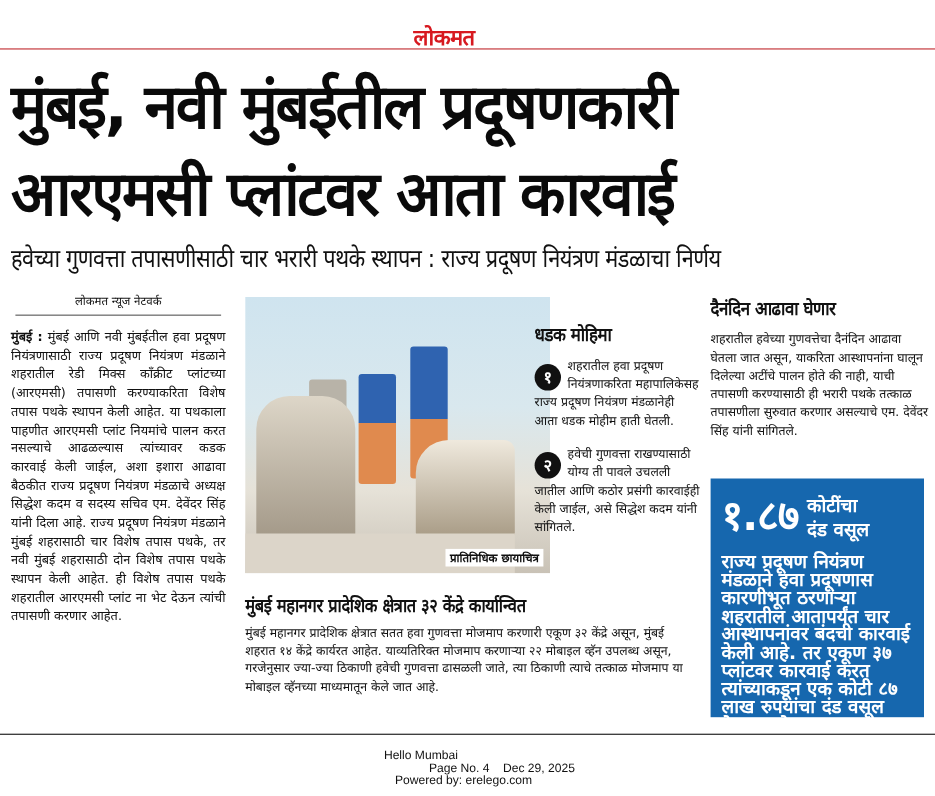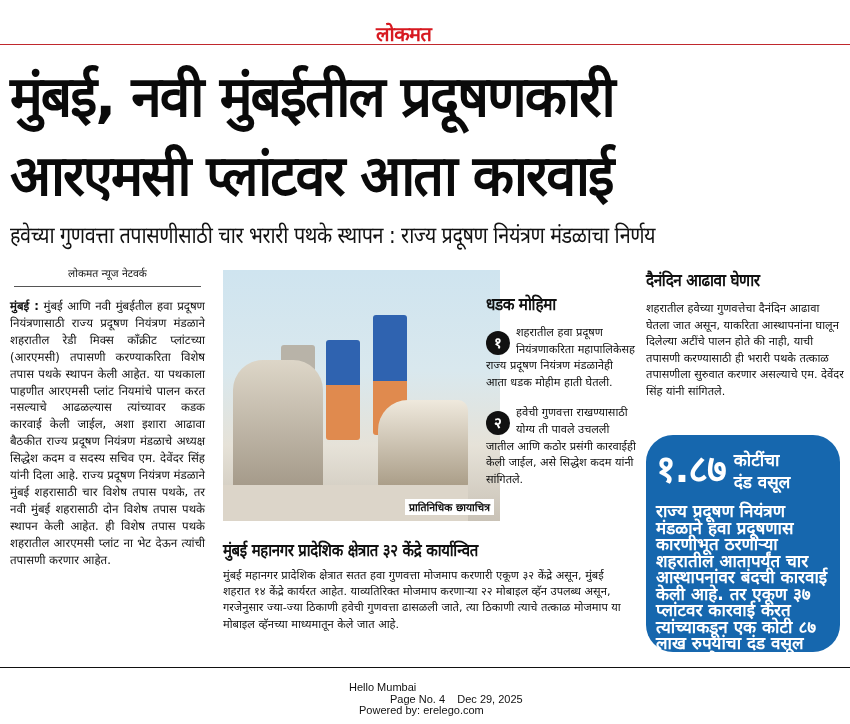--- a/index.html
+++ b/index.html
@@ -26,21 +26,21 @@
     .photo .caption { position: absolute; right: 6px; bottom: 6px; background: #fff; padding: 1px 4px; font-size: 10.5px; font-weight: 700; color: #111; }
 
     .col-mid { position: absolute; left: 486px; top: 268px; width: 150px; margin-top: 24px; }
     .sec-title { font-size: 17px; font-weight: 800; color: #111; letter-spacing: -0.5px; transform: scaleX(0.9); transform-origin: left top; white-space: nowrap; }
     .num-item { margin-top: 10px; font-size: 11.2px; line-height: 16.6px; }
     .num-badge { float: left; width: 24px; height: 24px; border-radius: 50%; background: #111; color: #fff; font-size: 15px; font-weight: 800; text-align: center; line-height: 24px; margin: 6px 6px 2px 0; }
 
     .col-right { position: absolute; left: 646px; top: 268px; width: 198px; }
     .col-right .text { font-size: 11.2px; line-height: 16.6px; margin-top: 10px; }
 
-    .blue-box { position: absolute; left: 646px; top: 435px; width: 194px; height: 217px; background: #1667ae; color: #fff; padding: 12px 10px; border-radius: 27px; }
+    .blue-box { position: absolute; left: 646px; top: 435px; width: 194px; height: 217px; background: #1667ae; color: #fff; padding: 12px 10px; }
     .blue-box .big { float: left; font-size: 38px; font-weight: 800; line-height: 44px; margin-right: 8px; letter-spacing: -1px; }
     .blue-box .big-label { font-size: 17px; font-weight: 700; line-height: 22px; padding-top: 2px; }
     .blue-box .text { clear: both; font-size: 17px; line-height: 16.5px; font-weight: 600; padding-top: 10px; }
 
     .section-bottom { position: absolute; left: 223px; top: 538px; width: 410px; }
     .section-bottom .title { font-size: 17px; font-weight: 800; transform: scaleX(0.88); transform-origin: left top; white-space: nowrap; letter-spacing: -0.4px; }
     .section-bottom .text { margin-top: 7px; font-size: 11.2px; line-height: 16.2px; }
 
     .bottom-rule { position: absolute; left: 0; top: 667px; width: 850px; height: 1px; background: #111; }
     .footer { position: absolute; left: 349px; top: 682px; font-family: "Liberation Sans", sans-serif; font-size: 11px; color: #111; line-height: 11.5px; }

